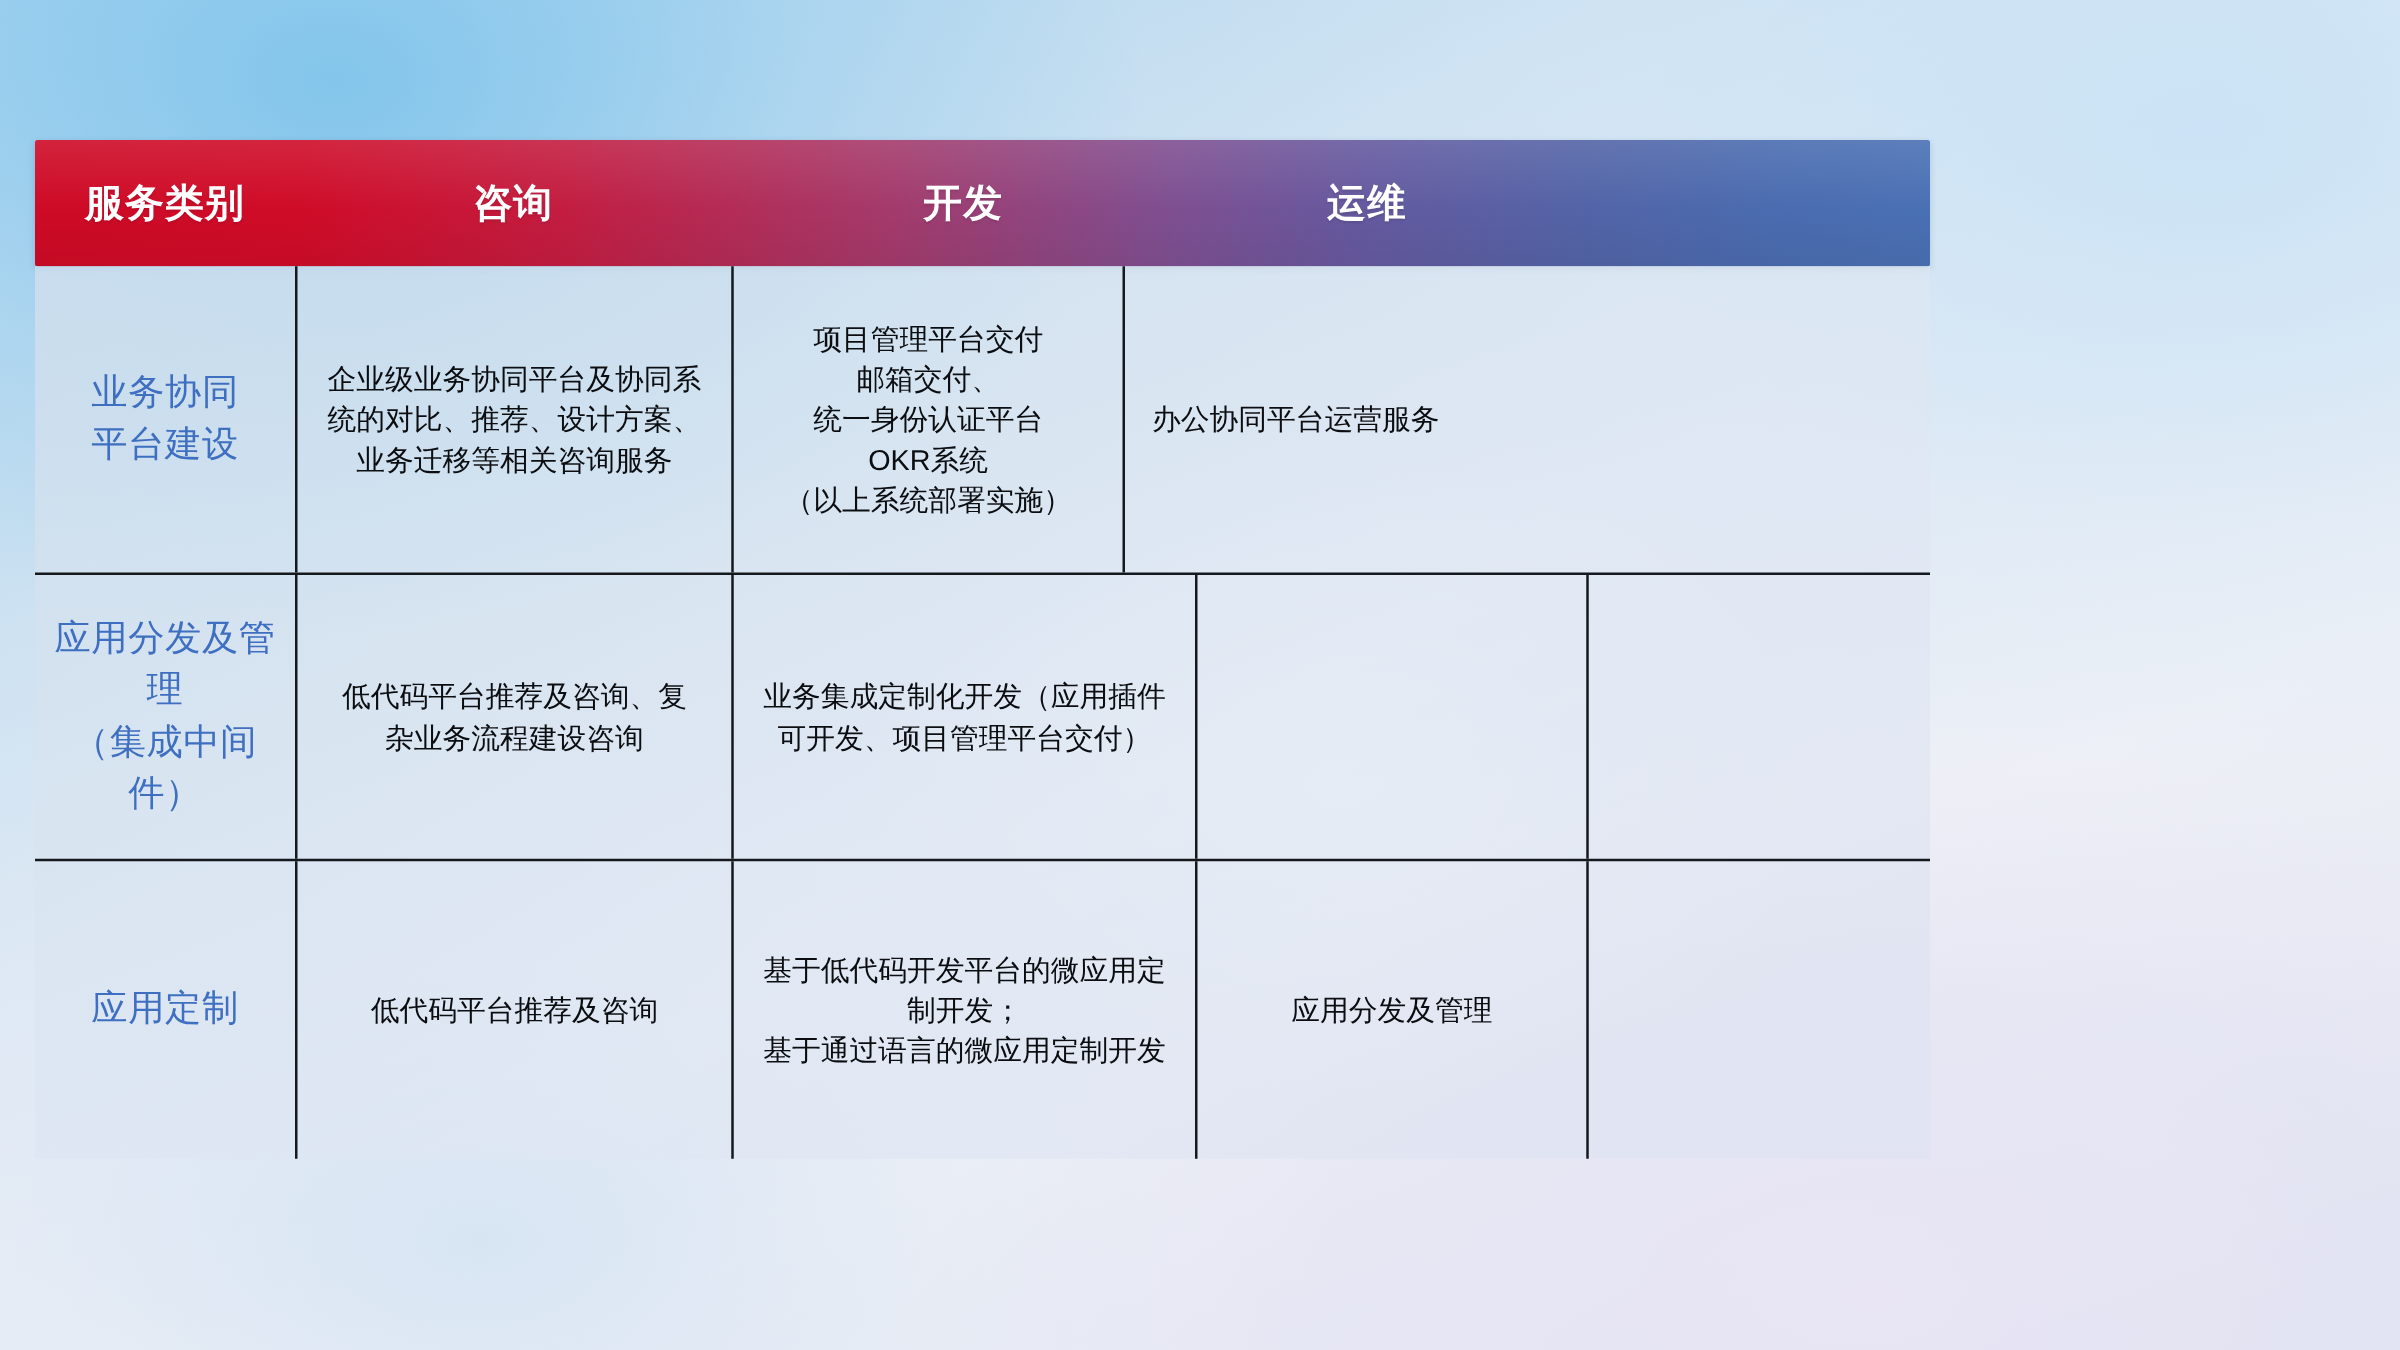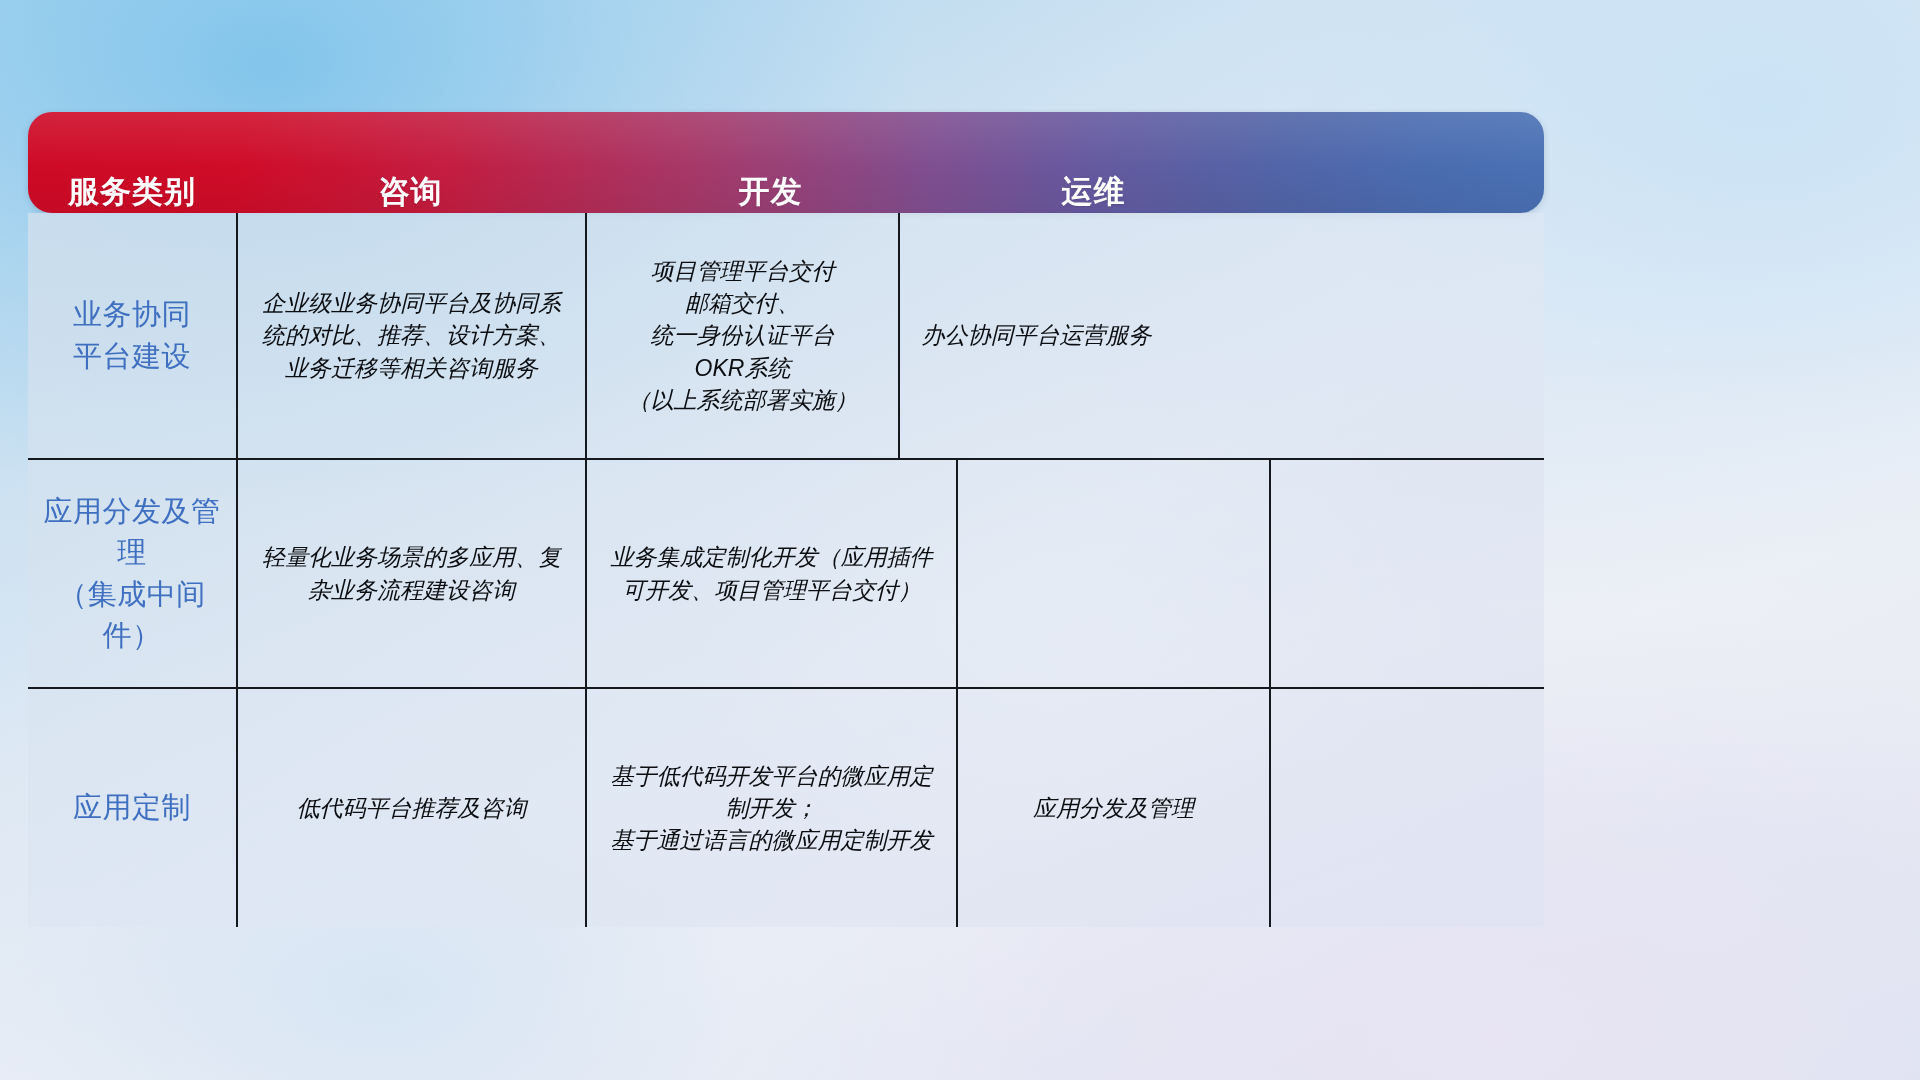--- a/index.html
+++ b/index.html
@@ -17,23 +17,23 @@
   .bg-glow3{background:radial-gradient(ellipse 1000px 560px at 78% 96%, rgba(232,228,244,0.95) 0%, rgba(226,226,243,0.45) 45%, rgba(226,232,245,0) 78%);}
   .bg-glow4{background:radial-gradient(ellipse 760px 460px at 20% 92%, rgba(213,228,243,0.9) 0%, rgba(222,232,245,0.3) 50%, rgba(222,232,245,0) 80%);}
   .bg-glow5{background:radial-gradient(ellipse 560px 380px at 56% 58%, rgba(255,255,255,0.45) 0%, rgba(255,255,255,0) 70%);}
 
   
   .table-wrap{
     position:absolute;left:28px;top:112px;width:1516px;
     z-index:5;
   }
   .header-bar{
-    height:101px;border-radius:24px;
+    height:101px;border-radius:2px;
     background:linear-gradient(90deg,#ce0a26 0%,#cf0c28 14%,#c31d41 28%,#a43a6b 45%,#7e4f91 60%,#65599f 70%,#5264a7 82%,#4a6cb0 92%,#4a70b4 100%);
-    display:flex;align-items:flex-end;
+    display:flex;align-items:center;
     box-shadow:0 2px 6px rgba(40,60,100,0.18);
     position:relative;overflow:hidden;
   }
   .header-bar::after{
     content:"";position:absolute;inset:0;
     background:linear-gradient(180deg,rgba(255,255,255,0.10) 0%,rgba(255,255,255,0) 55%,rgba(0,0,0,0.05) 100%);
     pointer-events:none;
   }
   .hcell{
     color:#fff;font-weight:bold;font-size:31px;letter-spacing:1px;
@@ -50,21 +50,21 @@
   .trow{display:flex;align-items:stretch;}
   .trow + .trow{border-top:2px solid #15181c;}
   .tcell{
     box-sizing:border-box;
     display:flex;align-items:center;justify-content:center;
     padding:8px 14px;
     font-size:23px;color:#0b0d10;line-height:1.40;
     text-align:center;
     white-space:pre-line;
   }
-  .tcell + .tcell{border-left:2px solid #15181c;font-style:italic;}
+  .tcell + .tcell{border-left:2px solid #15181c;}
   .cat-cell{
     color:#3f6fc0;font-weight:normal;font-size:29px;line-height:1.42;
     letter-spacing:0.5px;
     border-left:none !important;
   }
   
   .c0{width:208px;}
   .c1{width:349px;}
   .c2{width:371px;}
   .c3{width:313px;}
@@ -105,21 +105,21 @@
 邮箱交付、
 统一身份认证平台
 OKR系统
 （以上系统部署实施）</div>
       <div class="tcell c4">办公协同平台运营服务</div>
     </div>
 
     <div class="trow r1">
       <div class="tcell cat-cell c0">应用分发及管理
 （集成中间件）</div>
-      <div class="tcell c1">轻量化业务场景的多应用、复
+      <div class="tcell c1">低代码平台推荐及咨询、复
 杂业务流程建设咨询</div>
       <div class="tcell c2">业务集成定制化开发（应用插件
 可开发、项目管理平台交付）</div>
       <div class="tcell c3"></div>
       <div class="tcell c4"></div>
     </div>
 
     <div class="trow r2">
       <div class="tcell cat-cell c0">应用定制</div>
       <div class="tcell c1">低代码平台推荐及咨询</div>

